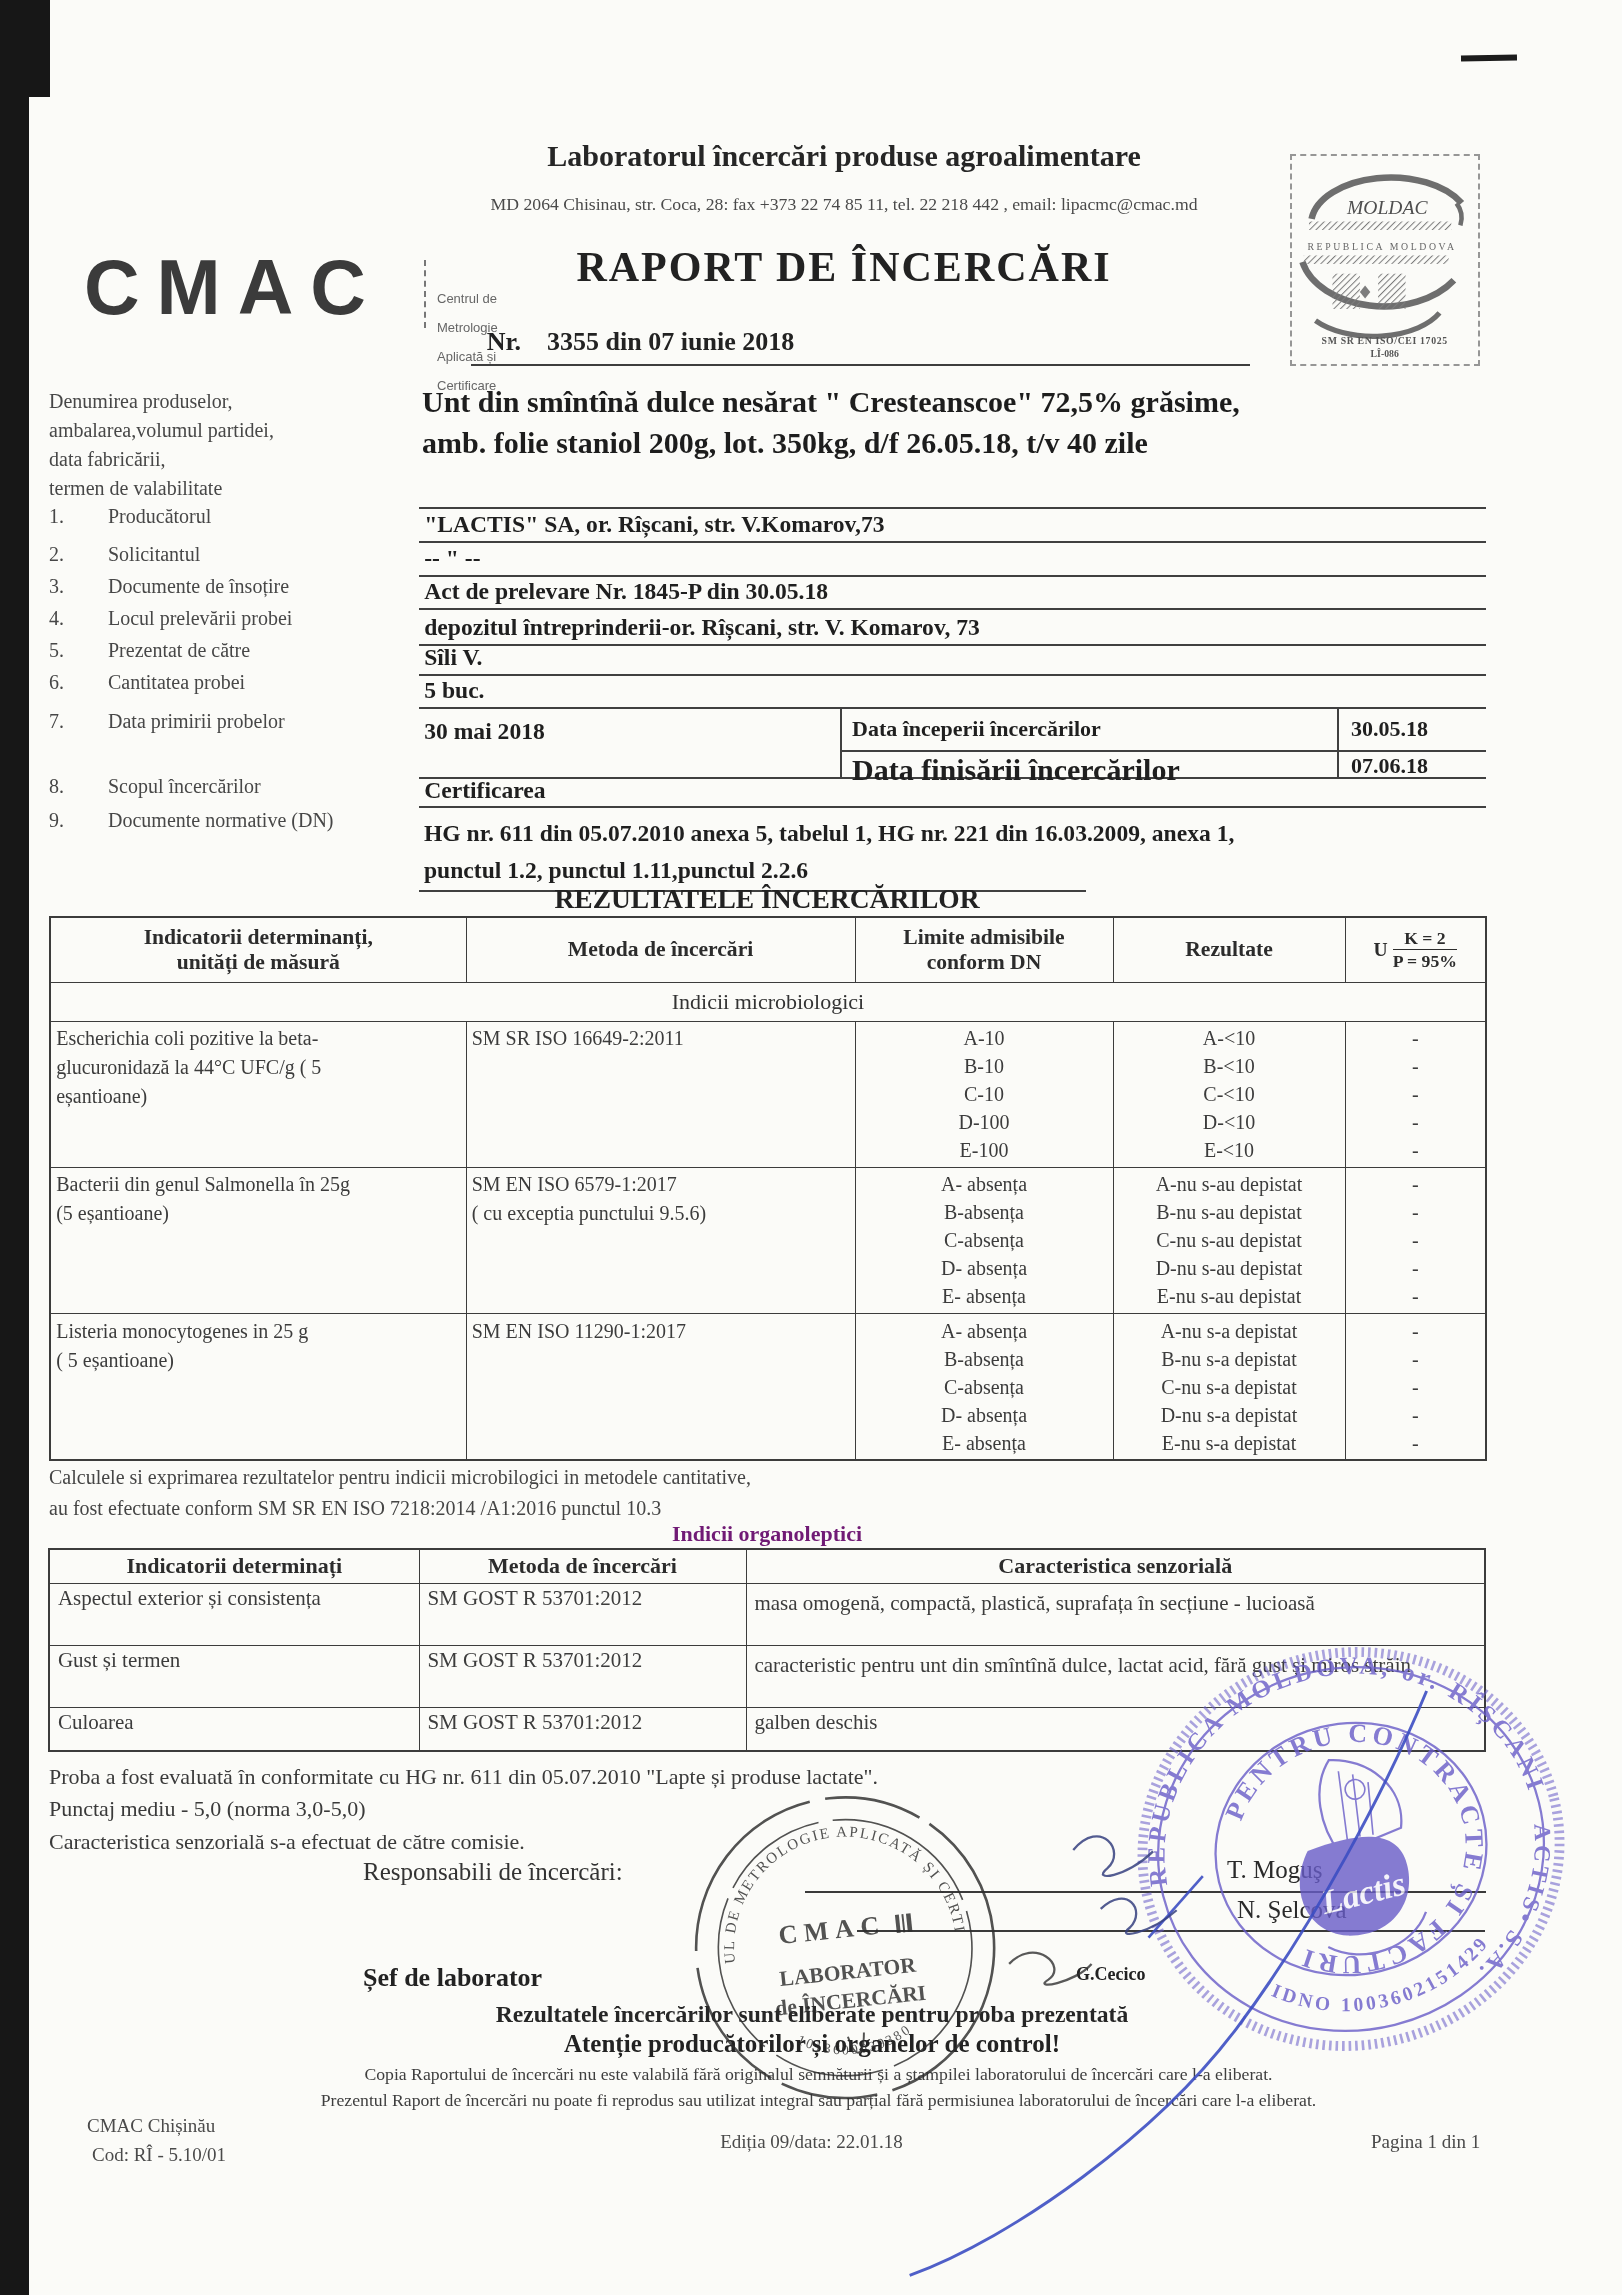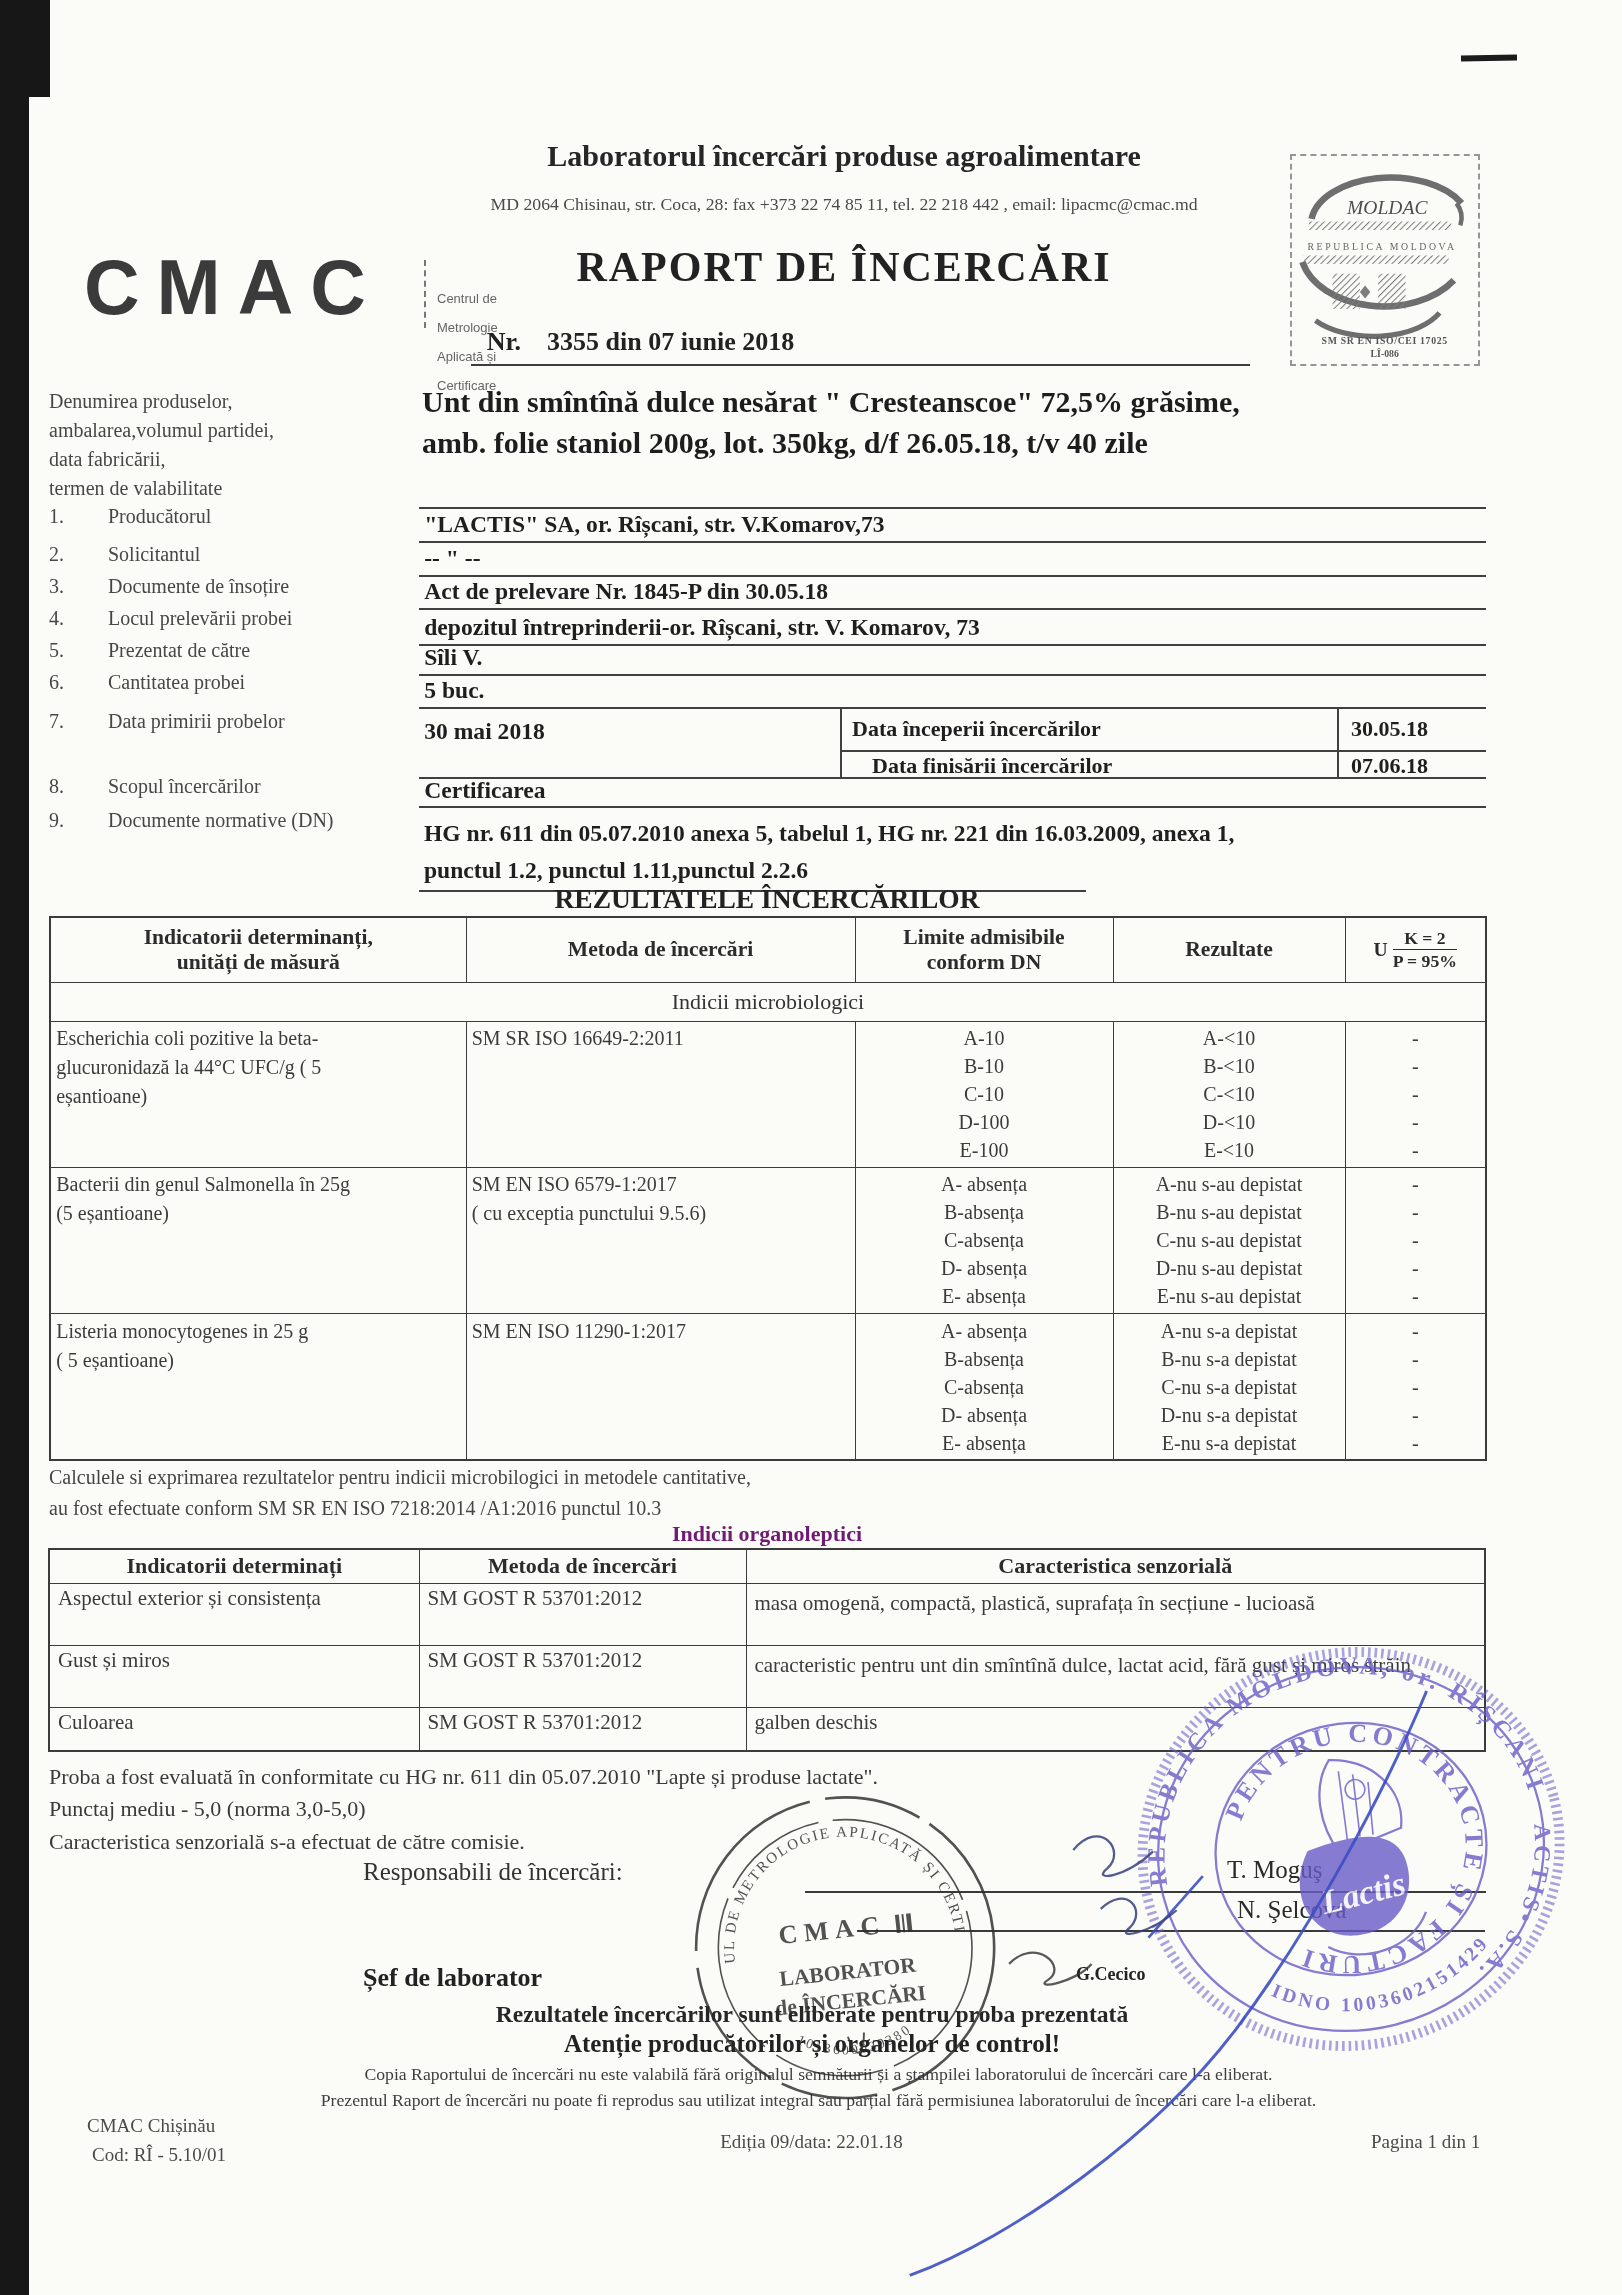--- a/index.html
+++ b/index.html
@@ -160,21 +160,21 @@
     <div class="vtxt abs" style="left:5.2px;bottom:2.6px;">5 buc.</div>
   </div>
 
   <div class="abs vrow" style="top:709px;height:68px;">
     <div class="vtxt abs" style="left:5.2px;top:9.2px;">30 mai 2018</div>
     <div class="abs subline" style="left:421px;top:0;width:2px;height:68px;"></div>
     <div class="abs subline" style="left:918px;top:0;width:2px;height:68px;"></div>
     <div class="abs subline" style="left:421px;top:41px;width:646px;height:2px;"></div>
     <div class="vtxt abs" style="left:433px;top:6.5px;font-size:22px;">Data începerii încercărilor</div>
     <div class="vtxt abs" style="left:932px;top:6.5px;font-size:22px;">30.05.18</div>
-    <div class="vtxt abs" style="left:453px;top:44px;font-size:22px;">Data finisării încercărilor</div>
+    <div class="vtxt abs" style="left:433px;top:44px;font-size:30px;">Data finisării încercărilor</div>
     <div class="vtxt abs" style="left:932px;top:44px;font-size:22px;">07.06.18</div>
   </div>
   <div class="abs vrow" style="top:777px;height:29.4px;">
     <div class="vtxt abs" style="left:5.2px;bottom:2.6px;">Certificarea</div>
   </div>
   <div class="abs" style="left:424px;top:815px;width:1067px;font-size:23.6px;font-weight:bold;color:#1f1f1f;line-height:37px;">
       <div>HG nr. 611 din 05.07.2010 anexa 5, tabelul 1, HG nr. 221 din 16.03.2009, anexa 1,</div>
       <div>punctul 1.2, punctul 1.11,punctul 2.2.6</div>
     </div>
   <div class="abs subline" style="left:419px;top:890px;width:667px;height:2px;"></div>
@@ -338,21 +338,21 @@
       <th>Indicatorii determinați</th>
       <th>Metoda de încercări</th>
       <th>Caracteristica senzorială</th>
     </tr>
     <tr style="height:62px;">
       <td>Aspectul exterior și consistența</td>
       <td>SM GOST R 53701:2012</td>
       <td style="line-height:34px;">masa omogenă, compactă, plastică, suprafața în secțiune - lucioasă</td>
     </tr>
     <tr style="height:62px;">
-      <td>Gust și miros</td>
+      <td>Gust și termen</td>
       <td>SM GOST R 53701:2012</td>
       <td style="line-height:34px;">caracteristic pentru unt din smîntînă dulce, lactat acid, fără gust și miros străin</td>
     </tr>
     <tr style="height:44px;">
       <td>Culoarea</td>
       <td>SM GOST R 53701:2012</td>
       <td>galben deschis</td>
     </tr>
   </tbody>
     </table>

